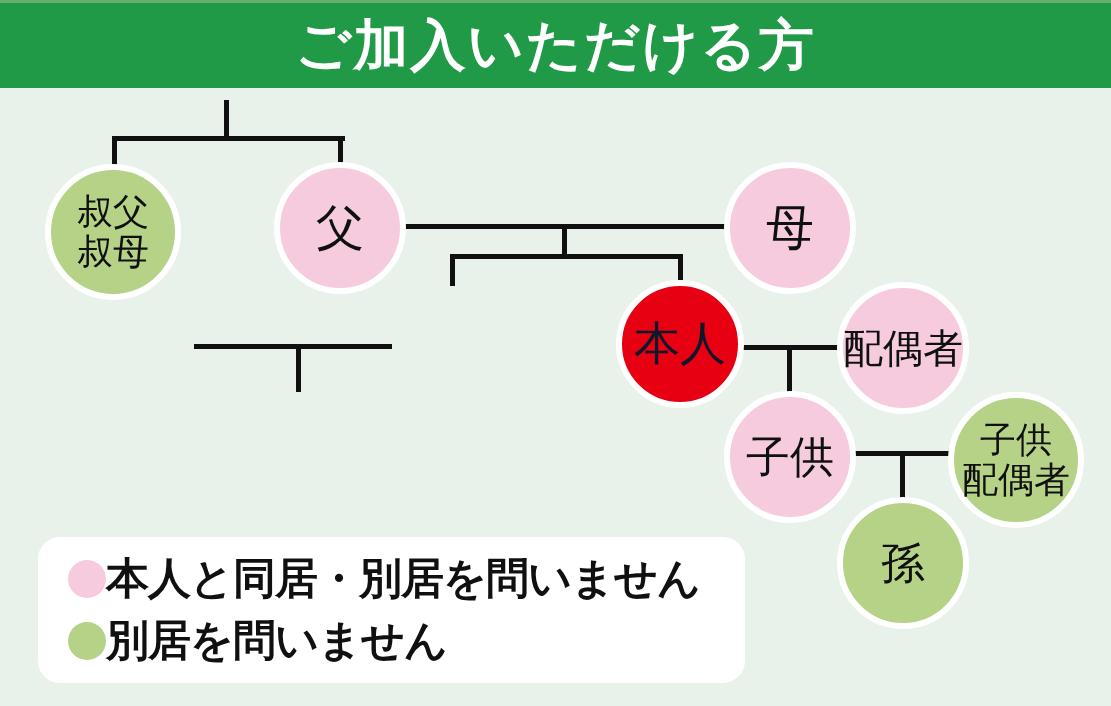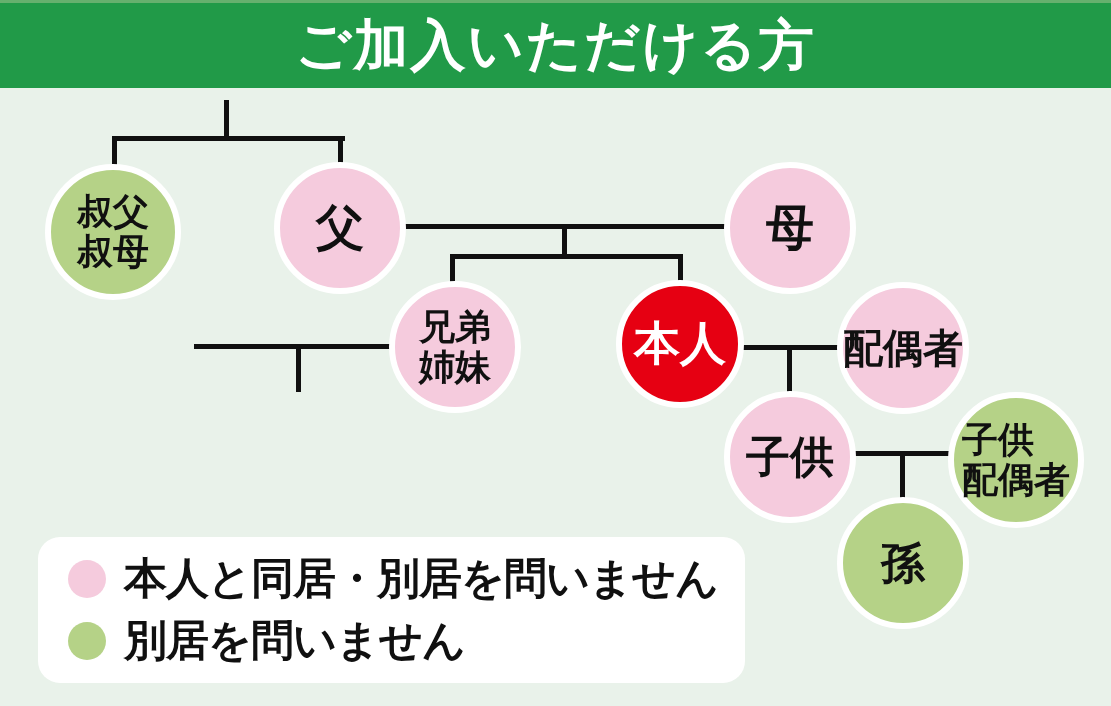--- a/index.html
+++ b/index.html
@@ -42,43 +42,44 @@
     height:calc(var(--r)*2);
     left:calc(var(--cx) - var(--r) - 6px);
     top:calc(var(--cy) - var(--r) - 6px);
     border-radius:50%;
     border:6px solid #fff;
     display:flex;align-items:center;justify-content:center;
     z-index:2;
   }
   .node .node-label{
     font-size:var(--fs);
-    font-weight:700;
+    font-weight:400;
     line-height:1.12;
+    text-align:center;
     white-space:pre-line;
     color:var(--ink,#101010);
   }
   .node.pink{background:var(--pink,#f5cbdd);}
   .node.green{background:var(--green,#b5d287);}
   .node.red{background:var(--red,#e60012);}
-  .node.red .node-label{color:#ffffff;}
+  .node.red .node-label{color:#0f172a;}
   
   .legend{
     position:absolute;
     left:38px;top:537px;
     width:707px;height:146px;
     background:#fff;
     border-radius:22px;
     box-sizing:border-box;
     display:flex;flex-direction:column;justify-content:space-evenly;
     padding:10px 20px 10px 30px;
     z-index:3;
   }
   .legend-row{
-    display:flex;align-items:center;gap:18px;
+    display:flex;align-items:center;
   }
   .legend-dot{
     width:38px;height:38px;border-radius:50%;flex:0 0 auto;
   }
   .legend-dot.pink{background:var(--pink,#f5cbdd);}
   .legend-dot.green{background:var(--green,#b5d287);}
   .legend-label{
     font-size:43px;
     font-weight:600;
     color:var(--ink,#101010);
@@ -114,24 +115,20 @@
   <div class="node green" style="--cx:113px;--cy:232px;--r:62px;--fs:36px">
     <span class="node-label">叔父
 叔母</span>
   </div>
   <div class="node pink" style="--cx:340px;--cy:228px;--r:60px;--fs:48px">
     <span class="node-label">父</span>
   </div>
   <div class="node pink" style="--cx:790px;--cy:228px;--r:60px;--fs:48px">
     <span class="node-label">母</span>
   </div>
-  <div class="node pink" style="--cx:455px;--cy:347px;--r:60px;--fs:36px">
-    <span class="node-label">兄弟
-姉妹</span>
-  </div>
   <div class="node red" style="--cx:680px;--cy:344px;--r:58px;--fs:46px">
     <span class="node-label">本人</span>
   </div>
   <div class="node pink" style="--cx:903px;--cy:348px;--r:60px;--fs:40px">
     <span class="node-label">配偶者</span>
   </div>
   <div class="node pink" style="--cx:790px;--cy:457px;--r:60px;--fs:44px">
     <span class="node-label">子供</span>
   </div>
   <div class="node green" style="--cx:1016px;--cy:460px;--r:62px;--fs:36px">

